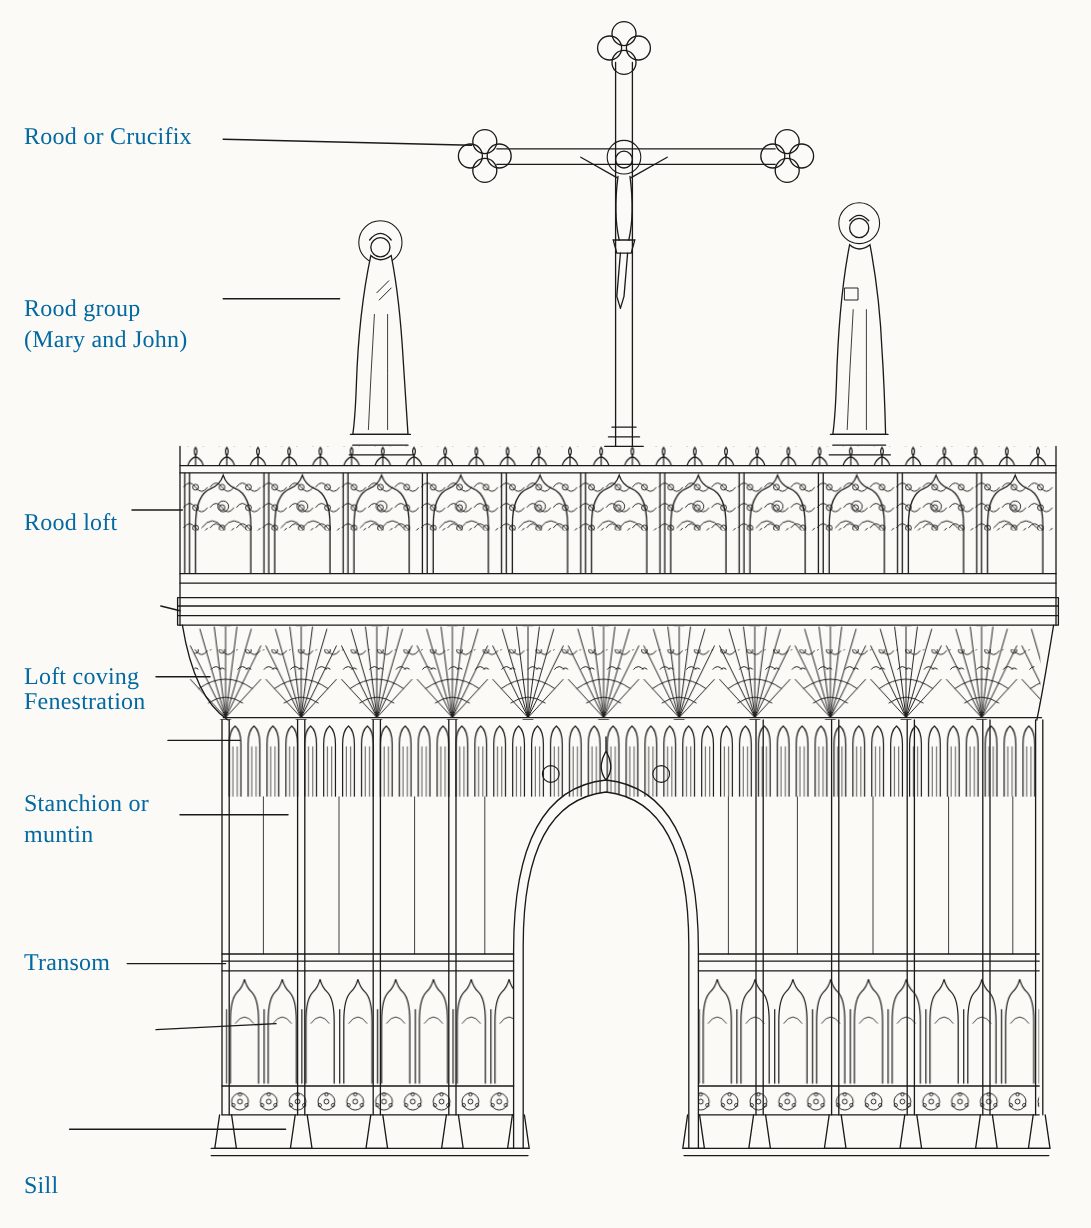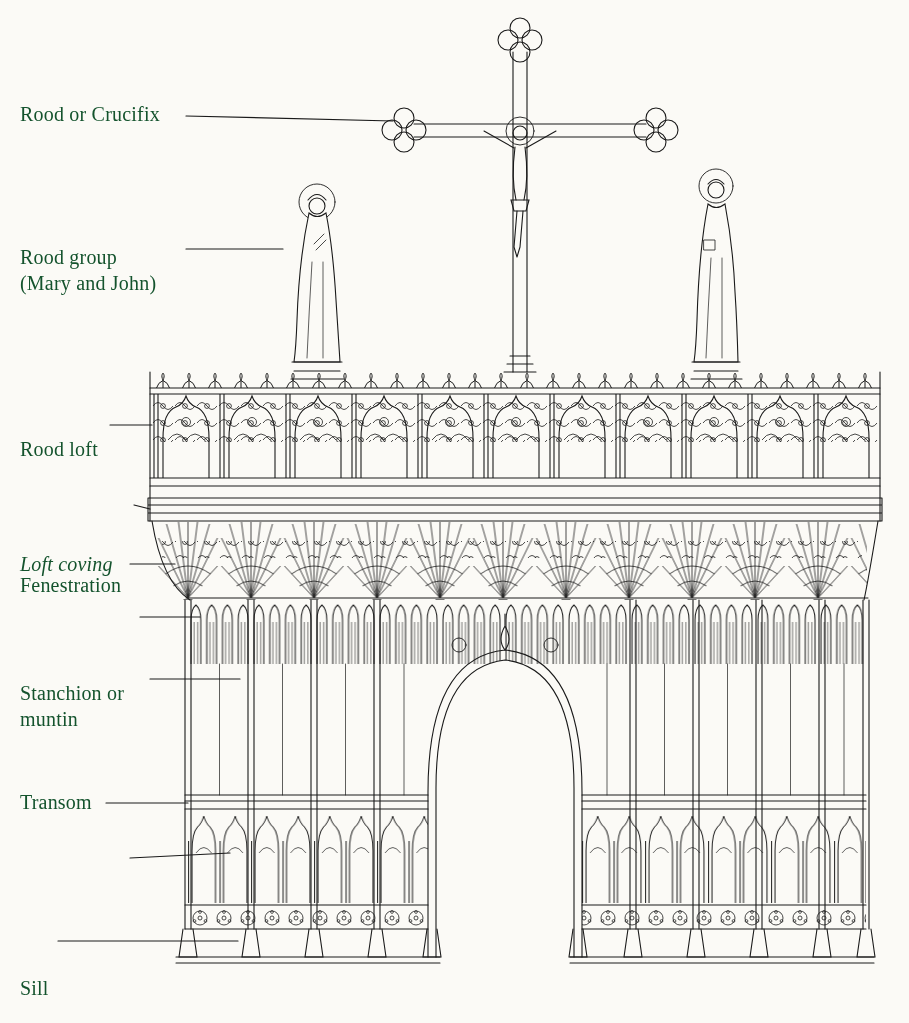--- a/index.html
+++ b/index.html
@@ -1,28 +1,28 @@
 <!DOCTYPE html>
 <html><head>
 <meta charset="utf-8">
 <style>
   html,body{margin:0;padding:0;}
   body{background:#fbfaf6;font-family:"Liberation Serif", serif;}
   .canvas{position:relative;width:909px;height:1023px;background:#fbfaf6;overflow:hidden;}
   .diagram-label{
     position:absolute;left:20px;font-size:20px;line-height:1.32;
-    color:#14532d;white-space:pre-line;letter-spacing:0.2px;
+    color:#0369a1;white-space:pre-line;letter-spacing:0.2px;
   }
   .lbl-crucifix{top:101px;}
   .lbl-group{top:244px;}
-  .lbl-loft{top:436px;}
+  .lbl-loft{top:423px;}
   .lbl-bressumer{top:484px;}
-  .lbl-coving{top:551px;font-style:italic;}
+  .lbl-coving{top:551px;}
   .lbl-fenestration{top:572px;text-align:right;}
-  .lbl-stanchion{top:680px;}
+  .lbl-stanchion{top:657px;}
   .lbl-transom{top:789px;}
   .lbl-dado{top:843px;}
   .lbl-sill{top:927px;margin-top:48px;}
   svg.scene{position:absolute;inset:0;}
 </style>
 </head>
 <body>
 
 <div class="canvas">
 

